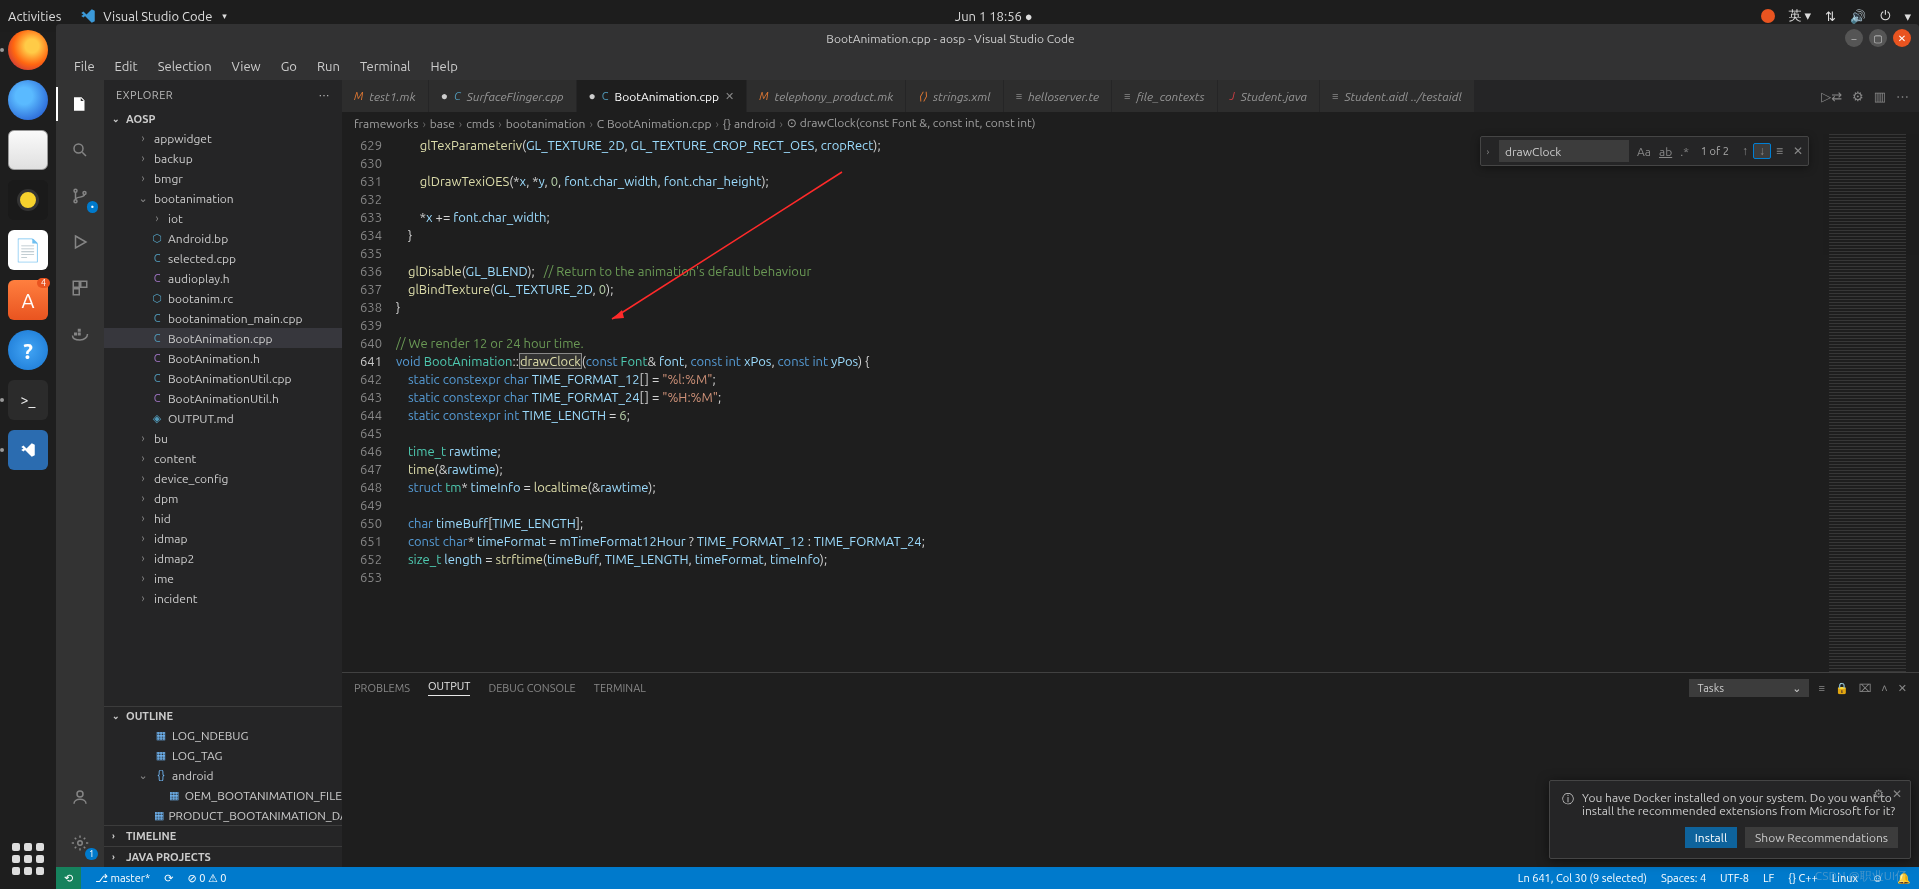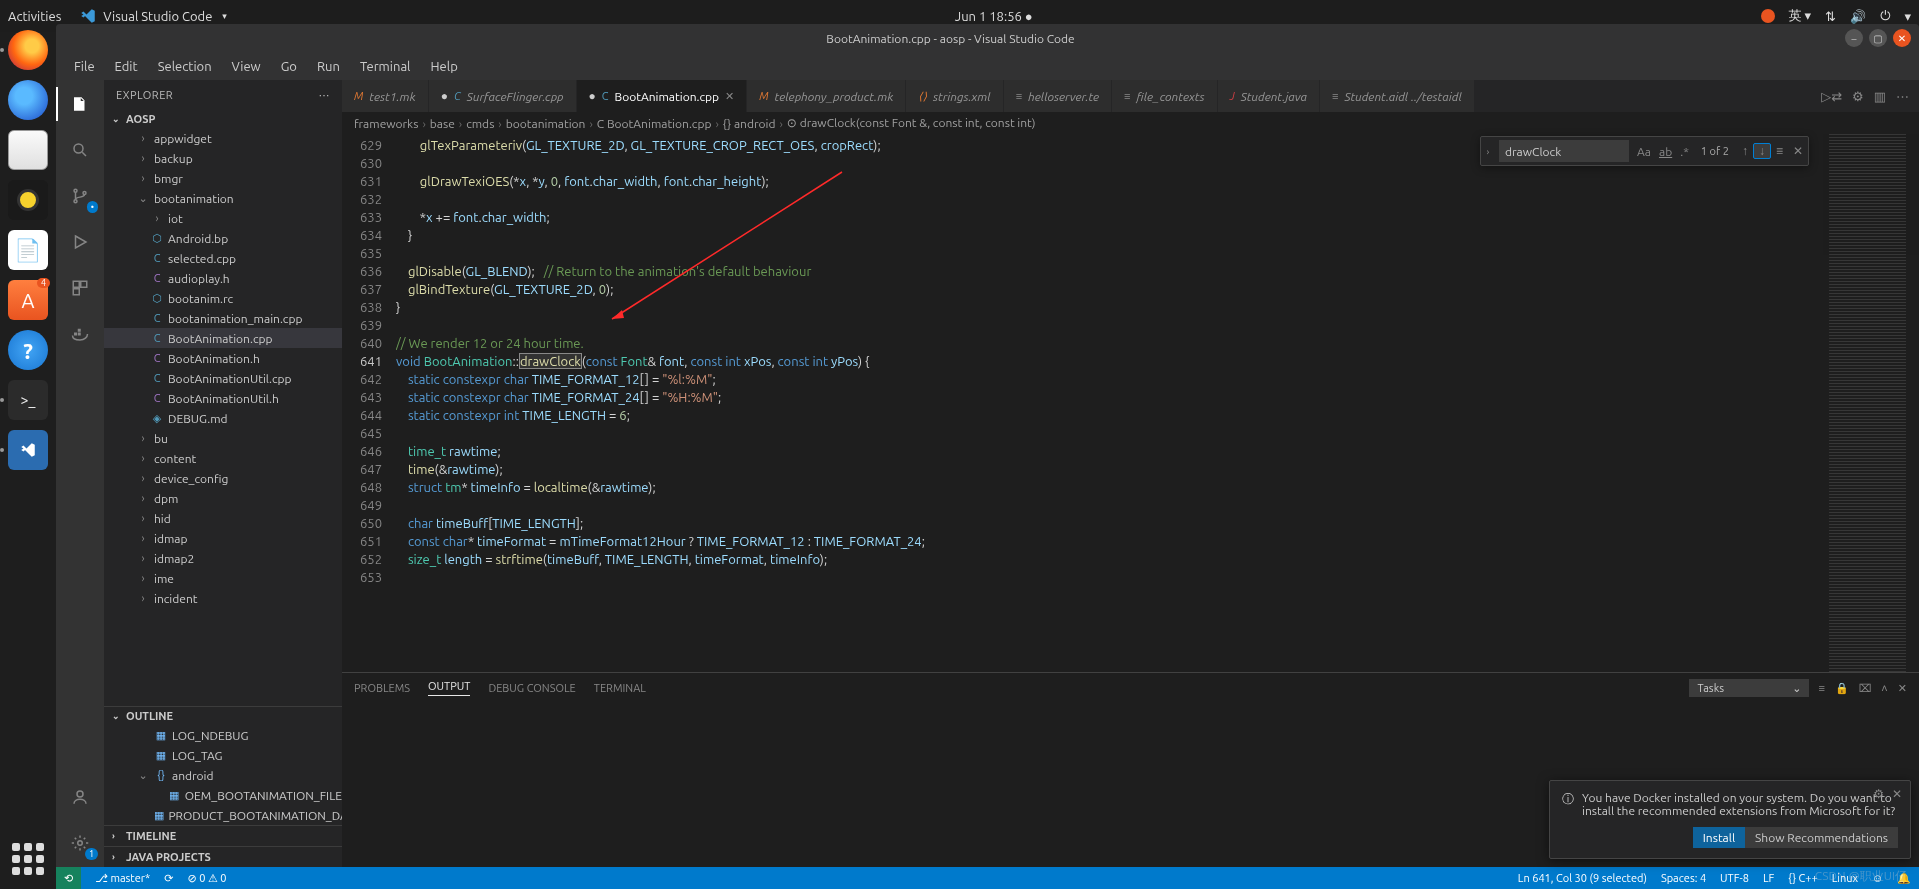--- a/index.html
+++ b/index.html
@@ -106,21 +106,21 @@
 .panel { height: 195px; border-top: 1px solid #414141; background: #1e1e1e; display: flex; flex-direction: column; }
 .panel-tabs { height: 30px; display: flex; align-items: center; padding: 0 12px; gap: 18px; font-size: 11px; color: #888; }
 .panel-tabs span.active { color: #e7e7e7; border-bottom: 1px solid #e7e7e7; padding-bottom: 3px; }
 .panel-actions { margin-left: auto; display:flex; align-items:center; gap:10px; }
 .tasks-dd { background:#3c3c3c; border:1px solid #3c3c3c; color:#ccc; font-size:11px; padding:2px 22px 2px 8px; position:relative; width:120px; }
 .tasks-dd::after { content:"⌄"; position:absolute; right:6px; }
 
 .notification { position: absolute; right: 8px; bottom: 30px; width: 362px; background: #252526; border: 1px solid #454545; border-radius: 2px; padding: 10px 12px; font-size: 12px; color: #ccc; box-shadow: 0 2px 12px rgba(0,0,0,0.5); }
 .notif-top { display:flex; gap:8px; align-items:flex-start; }
 .notif-icons { position:absolute; top:6px; right:8px; display:flex; gap:8px; color:#888; }
-.notif-btns { display:flex; justify-content:flex-end; margin-top:10px; }
+.notif-btns { display:flex; gap:8px; justify-content:flex-end; margin-top:10px; }
 .nbtn { padding: 4px 10px; font-size: 12px; background: #3c3c3c; color: #ccc; border: none; }
 .nbtn.primary { background: #0e639c; color: #fff; }
 
 .statusbar { height: 22px; background: #007acc; color: #fff; display: flex; align-items: center; font-size: 11px; padding: 0 8px; gap: 14px; }
 .statusbar .sl { display:flex; gap:14px; align-items:center; }
 .statusbar .sr { margin-left: auto; display:flex; gap:14px; align-items:center; }
 .statusbar .remote { background: #16825d; padding: 0 8px; margin-left: -8px; height:100%; display:flex; align-items:center; }
 
 .watermark { position:absolute; right:12px; bottom:4px; font-size:12px; color:rgba(200,200,200,0.35); pointer-events:none; }
 
@@ -339,21 +339,21 @@
           <div class="tree-item depth2">
             <span class="ficon ic-cpp">C</span>
             <span>BootAnimationUtil.cpp</span>
           </div>
           <div class="tree-item depth2">
             <span class="ficon ic-h">C</span>
             <span>BootAnimationUtil.h</span>
           </div>
           <div class="tree-item depth2">
             <span class="ficon ic-md">◈</span>
-            <span>DEBUG.md</span>
+            <span>OUTPUT.md</span>
           </div>
           <div class="tree-item depth1">
             <span class="ic-chev ficon">›</span>
             <span>bu</span>
           </div>
           <div class="tree-item depth1">
             <span class="ic-chev ficon">›</span>
             <span>content</span>
           </div>
           <div class="tree-item depth1">

